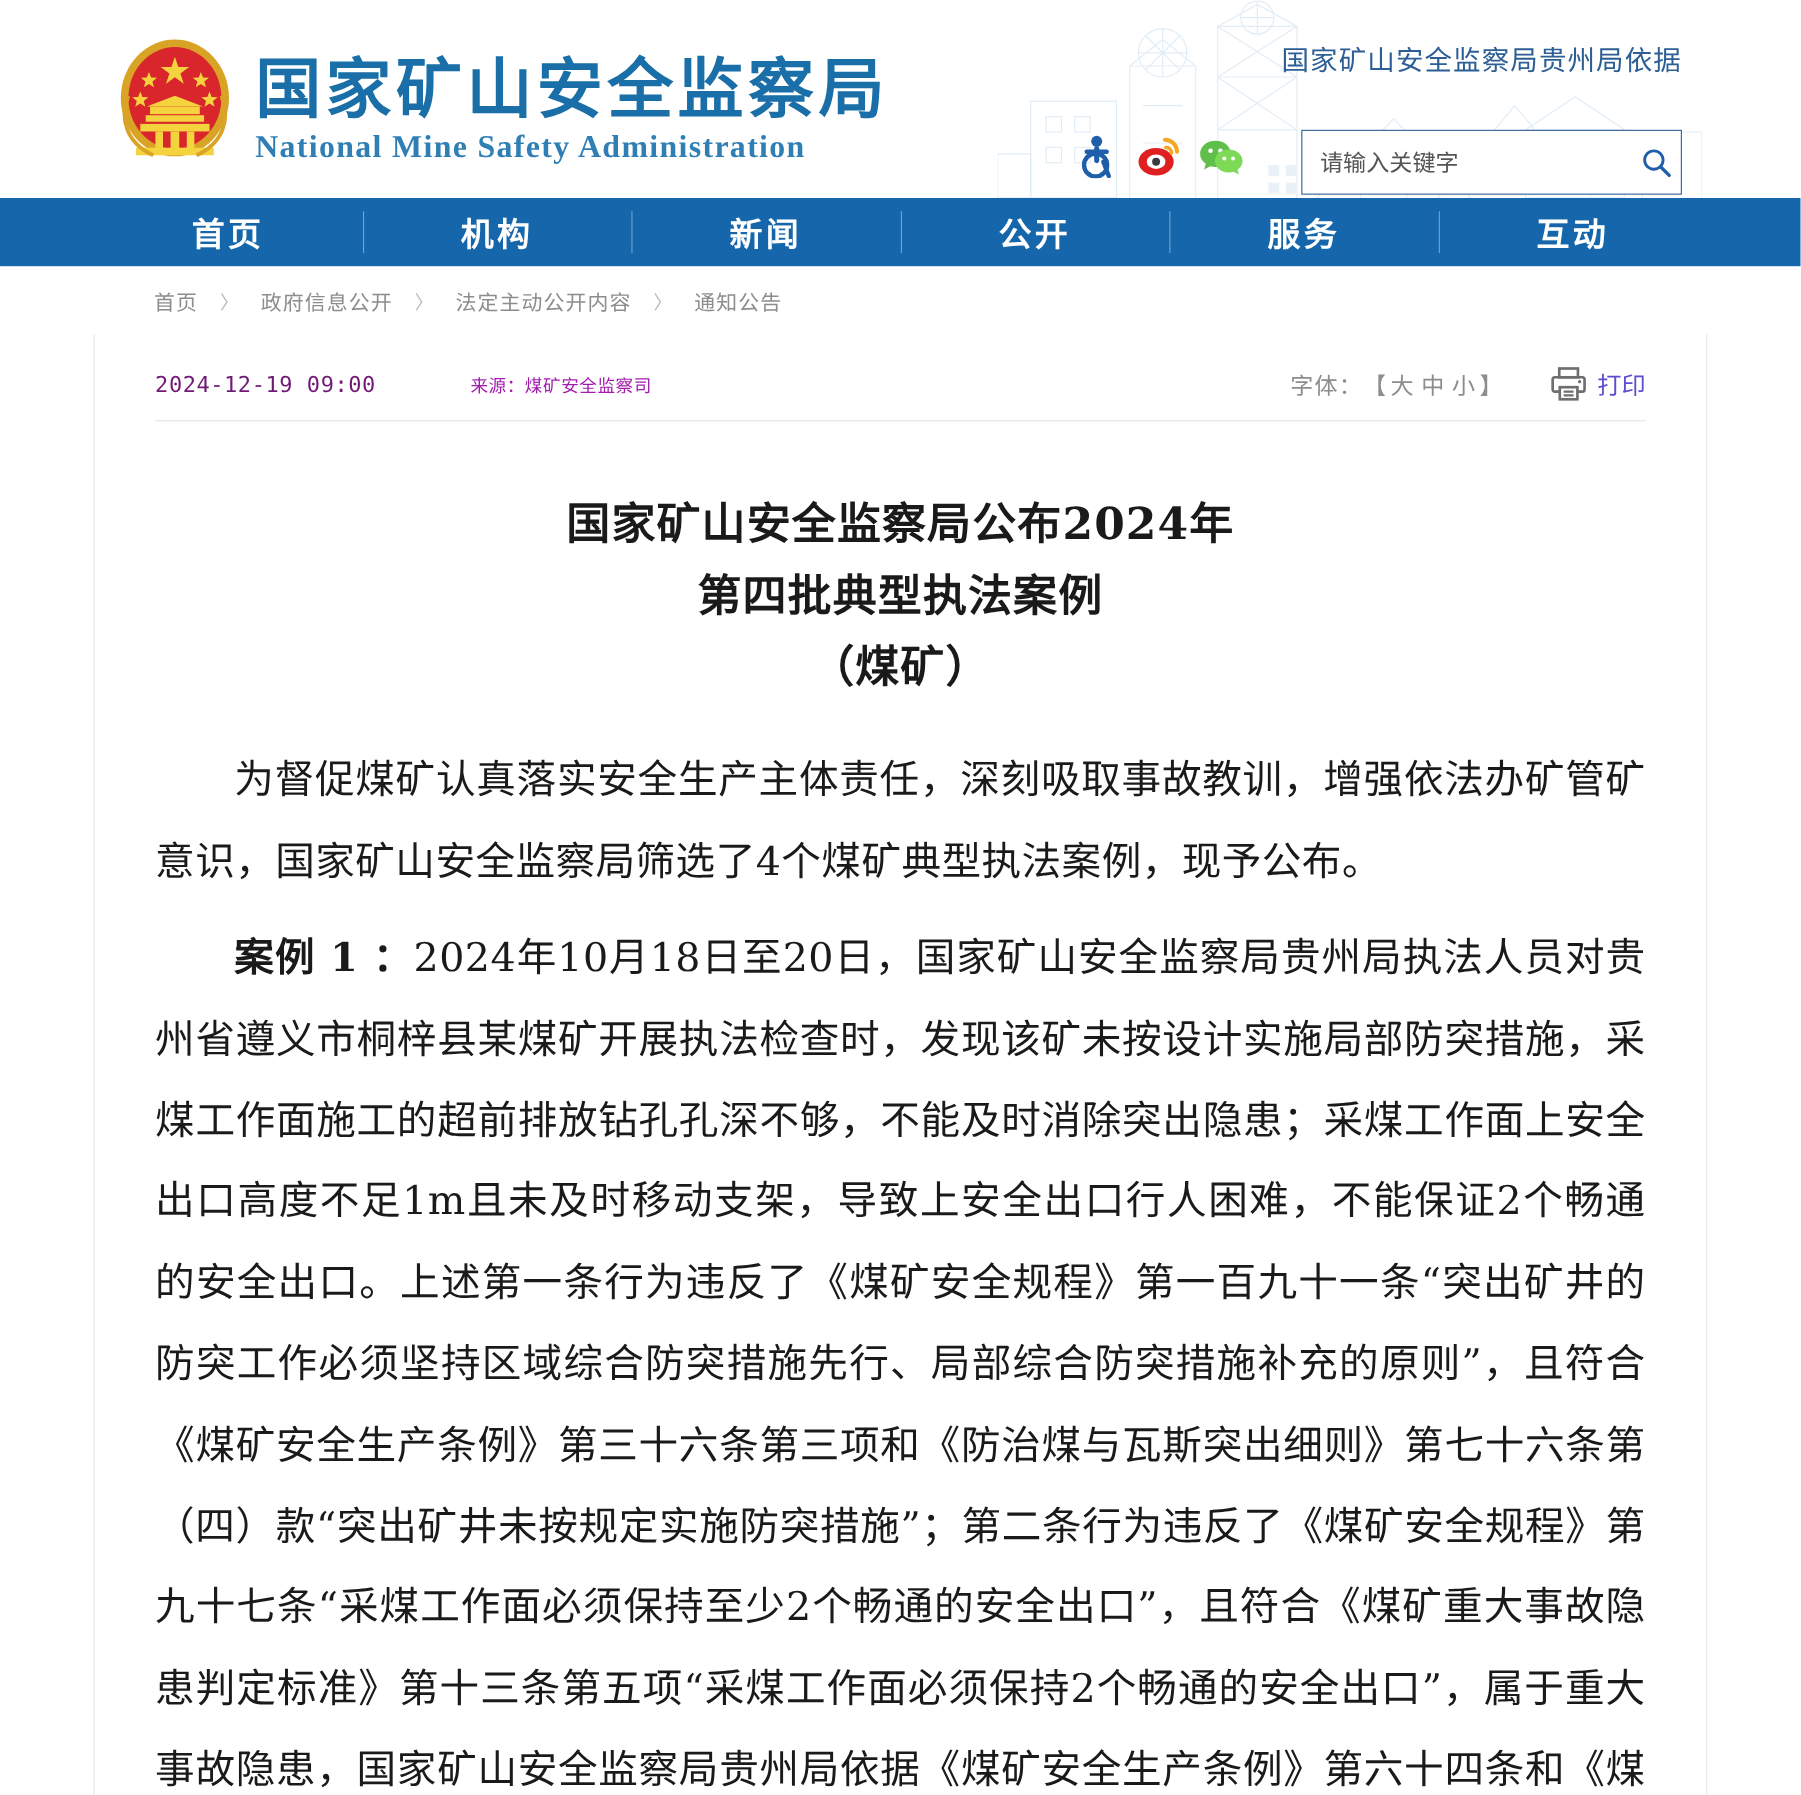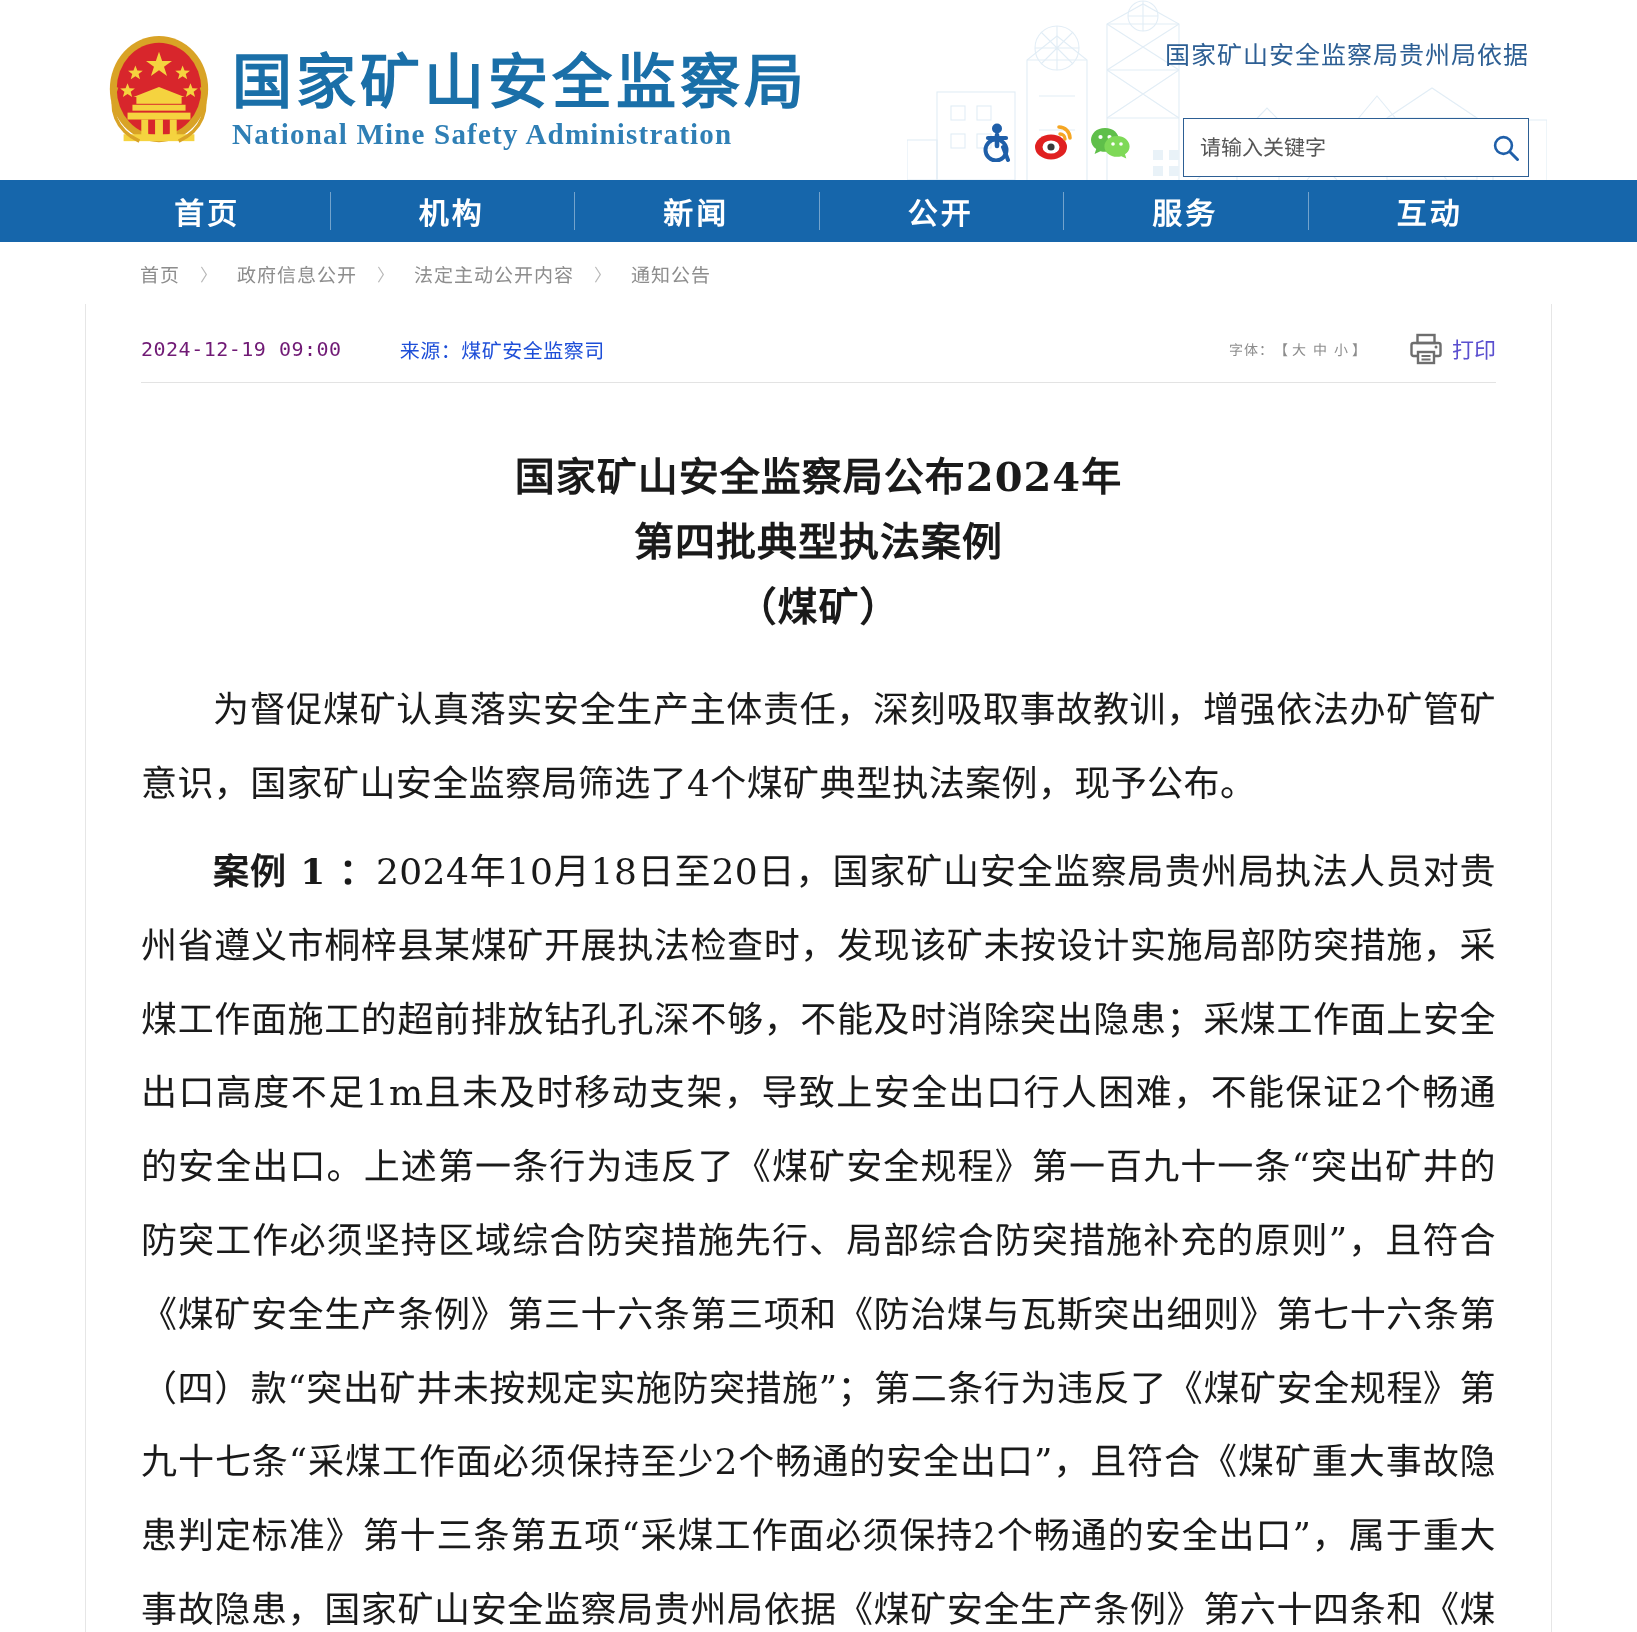--- a/index.html
+++ b/index.html
@@ -113,26 +113,26 @@
   }
   .meta-row {
     display: flex; align-items: center;
     height: 72px; padding-top: 18px;
   }
   .meta-date {
     font-family: "DejaVu Sans Mono", "Liberation Mono", monospace;
     font-size: 20px; color: #701a75; letter-spacing: 0.5px;
   }
   .meta-source {
-    font-size: 20px; color: #1d4ed8; margin-left: 58px; letter-spacing: 0.5px;
+    font-size: 16px; color: #a21caf; margin-left: 86px; letter-spacing: 0.5px;
     font-family: "DejaVu Sans", "Liberation Sans", sans-serif;
   }
   .meta-right { margin-left: auto; display: flex; align-items: center; gap: 42px; }
   .font-ctl {
-    font-size: 14px; color: #8d8d8d; letter-spacing: 1px;
+    font-size: 21px; color: #8d8d8d; letter-spacing: 1px;
     font-family: "DejaVu Sans", "Liberation Sans", sans-serif;
     display: flex; align-items: center;
   }
   .font-ctl .sz { cursor: pointer; margin: 0 3px; }
   .print-btn { display: flex; align-items: flex-start; gap: 9px; cursor: pointer; }
   .print-label {
     font-size: 22px; color: #5a4fcf;
     font-family: "DejaVu Sans", "Liberation Sans", sans-serif;
   }
   .rule { height: 1px; background: #e3e3e3; margin: 6px 0 0 0; }

